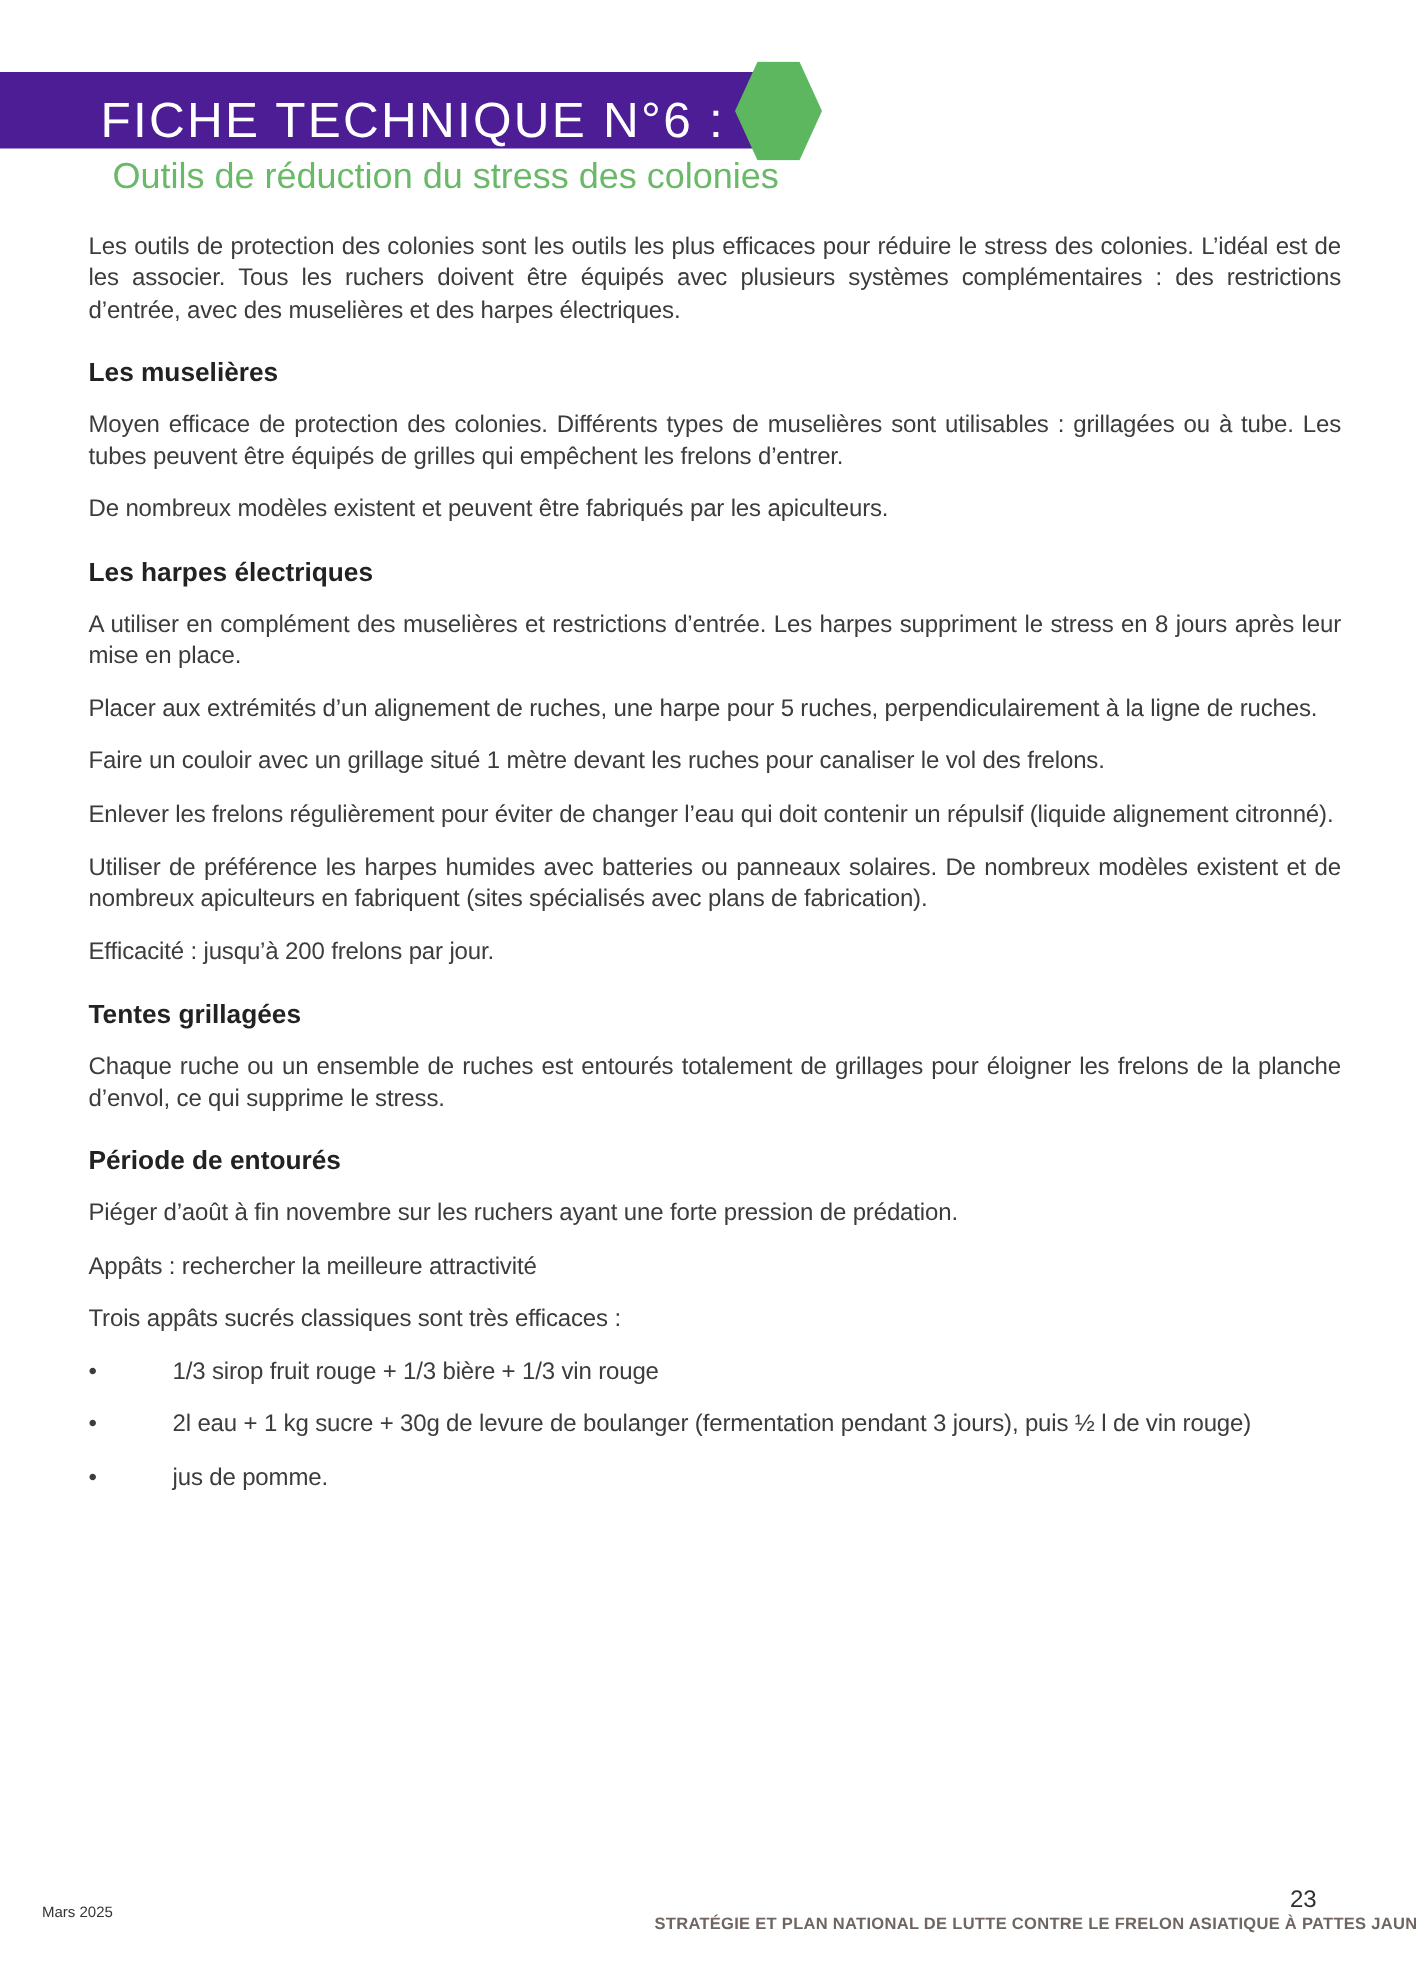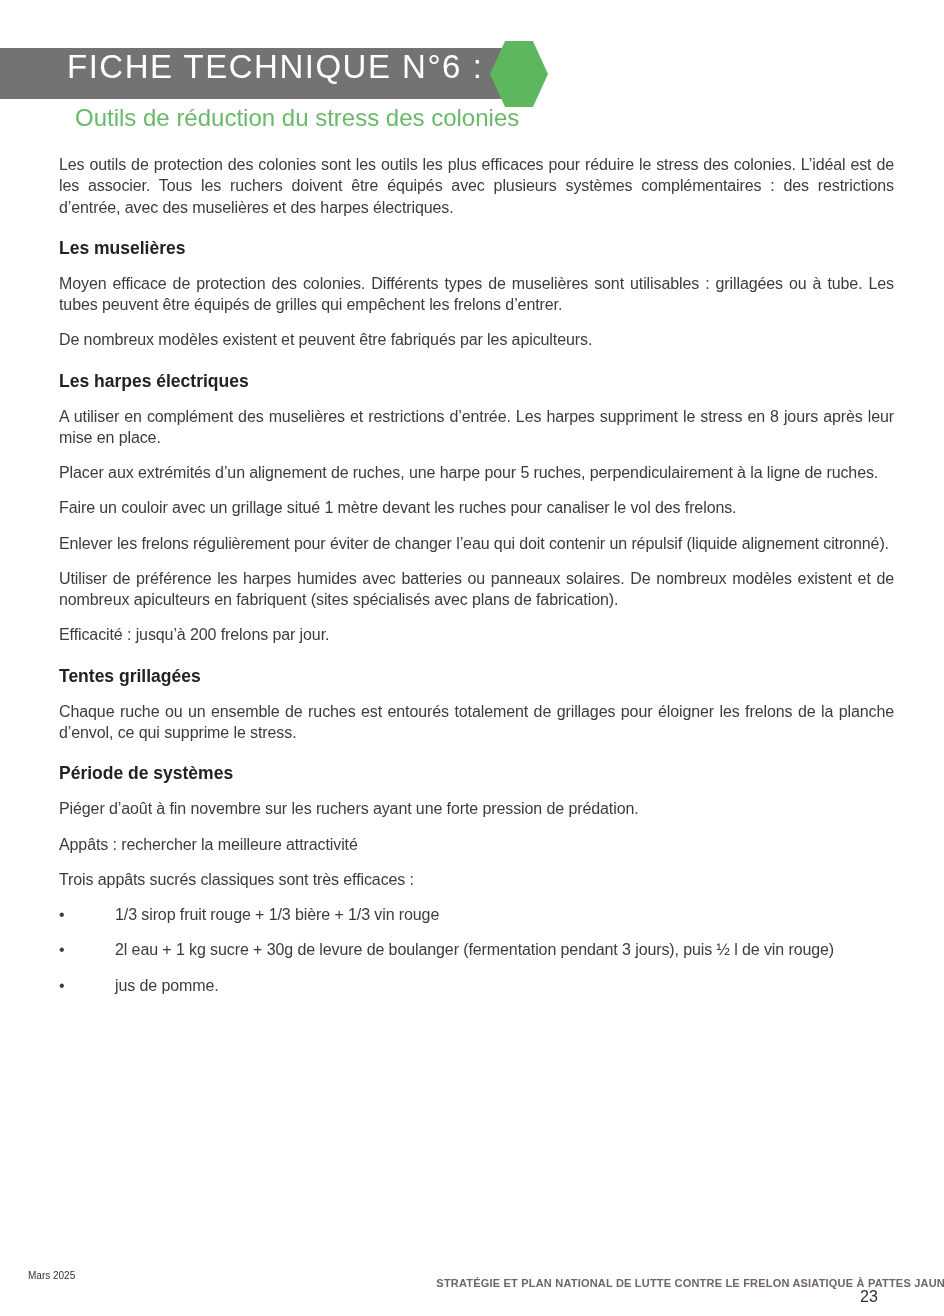--- a/index.html
+++ b/index.html
@@ -9,22 +9,22 @@
     background:#ffffff;
     overflow:hidden;
     font-family:"Liberation Sans", sans-serif;
     color:#3c3c3c;
   }
   
   #banner{position:absolute;top:45px;left:0;width:560px;height:64px;}
   .banner-bar{
     position:absolute;top:3px;left:0;
     width:518px;height:51px;
-    background:#737373;
-    display:flex;align-items:flex-start;
+    background:#4c1d95;
+    display:flex;align-items:flex-end;
   }
   .banner-title{
     margin-left:67px;
     font-size:33px;
     font-weight:400;
     letter-spacing:1.5px;
     color:#ffffff;
     white-space:nowrap;
   }
   .banner-hex{
@@ -69,21 +69,21 @@
   }
   #footer-center{
     position:absolute;left:0;top:1277px;width:944px;
     text-align:right;
     font-size:11px;font-weight:700;
     color:#6f6561;
     letter-spacing:0.2px;
     padding-left:16px;
   }
   #page-number{
-    position:absolute;left:860px;top:1288px;
+    position:absolute;left:860px;top:1258px;
     font-size:16px;color:#2e2e2e;
   }
 </style>
 </head>
 <body>
 
 <div id="page">
 
   <header id="banner">
     <div class="banner-bar">
@@ -101,21 +101,21 @@
       <div class="para">De nombreux modèles existent et peuvent être fabriqués par les apiculteurs.</div>
       <div class="h-bold">Les harpes électriques</div>
       <div class="para">A utiliser en complément des muselières et restrictions d’entrée. Les harpes suppriment le stress en 8 jours après leur mise en place.</div>
       <div class="para">Placer aux extrémités d’un alignement de ruches, une harpe pour 5 ruches, perpendiculairement à la ligne de ruches.</div>
       <div class="para">Faire un couloir avec un grillage situé 1 mètre devant les ruches pour canaliser le vol des frelons.</div>
       <div class="para">Enlever les frelons régulièrement pour éviter de changer l’eau qui doit contenir un répulsif (liquide alignement citronné).</div>
       <div class="para">Utiliser de préférence les harpes humides avec batteries ou panneaux solaires. De nombreux modèles existent et de nombreux apiculteurs en fabriquent (sites spécialisés avec plans de fabrication).</div>
       <div class="para">Efficacité : jusqu’à 200 frelons par jour.</div>
       <div class="h-bold">Tentes grillagées</div>
       <div class="para">Chaque ruche ou un ensemble de ruches est entourés totalement de grillages pour éloigner les frelons de la planche d’envol, ce qui supprime le stress.</div>
-      <div class="h-bold">Période de systèmes</div>
+      <div class="h-bold">Période de entourés</div>
       <div class="para">Piéger d’août à fin novembre sur les ruchers ayant une forte pression de prédation.</div>
       <div class="para">Appâts : rechercher la meilleure attractivité</div>
       <div class="para">Trois appâts sucrés classiques sont très efficaces :</div>
       <div class="para bullet"><span class="dot">•</span><span>1/3 sirop fruit rouge + 1/3 bière + 1/3 vin rouge</span></div>
       <div class="para bullet"><span class="dot">•</span><span>2l eau + 1 kg sucre + 30g de levure de boulanger (fermentation pendant 3 jours), puis ½ l de vin rouge)</span></div>
       <div class="para bullet"><span class="dot">•</span><span>jus de pomme.</span></div>
     </main>
 
   <div id="footer-date">Mars 2025</div>
   <div id="footer-center">STRATÉGIE ET PLAN NATIONAL DE LUTTE CONTRE LE FRELON ASIATIQUE À PATTES JAUNES</div>

